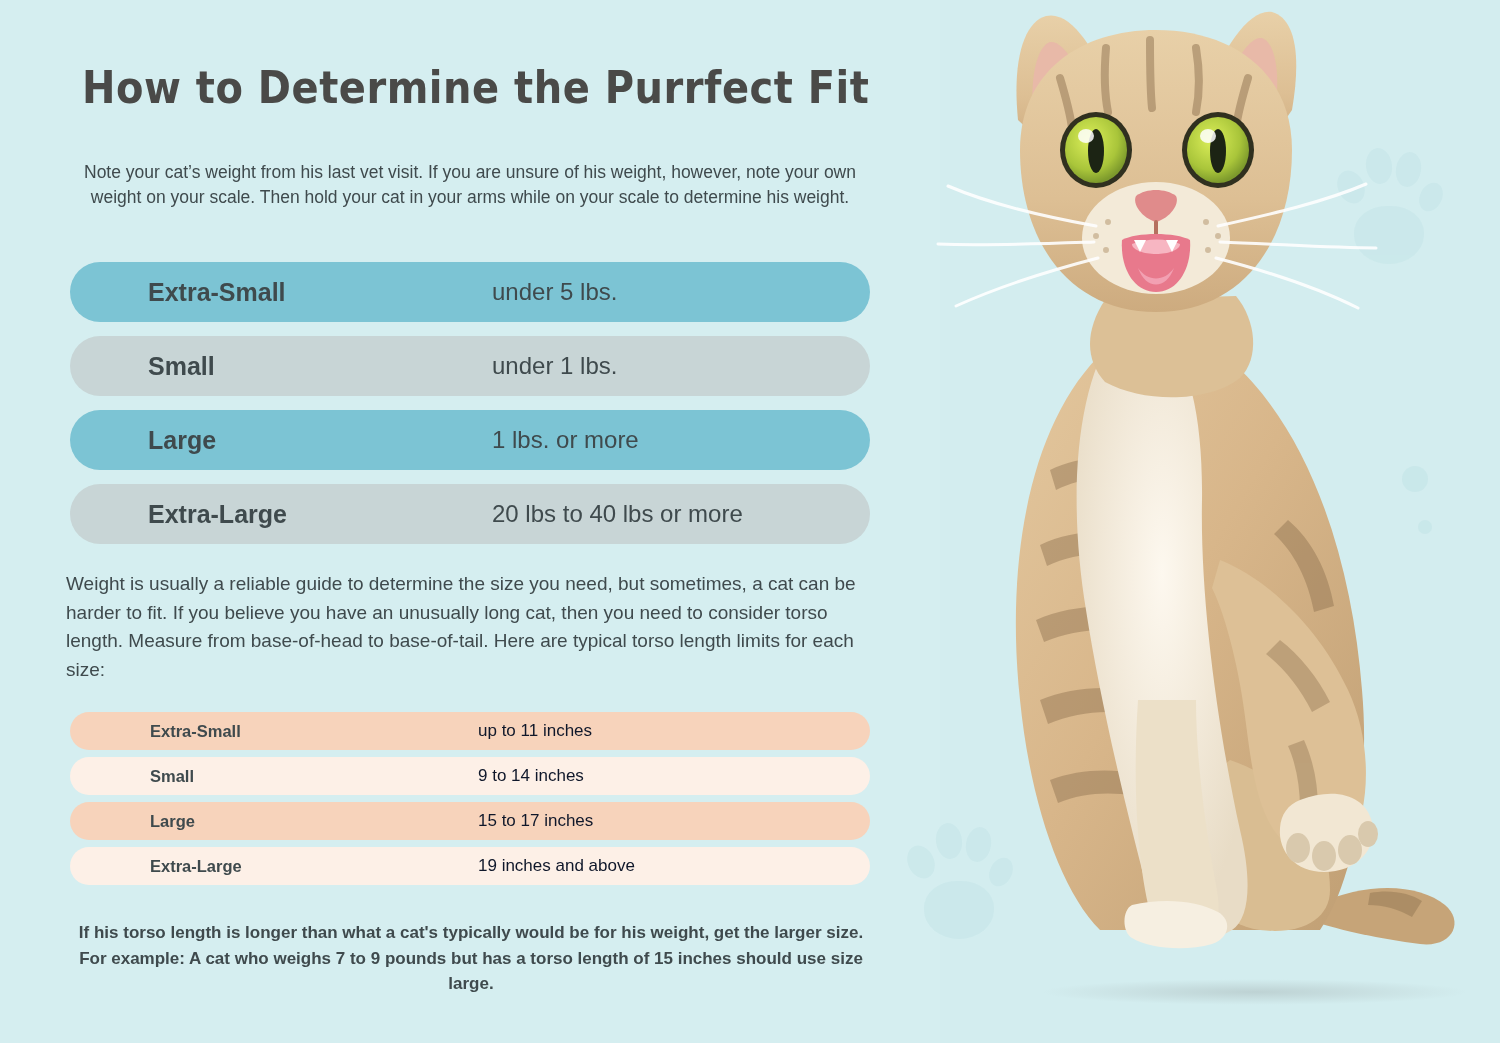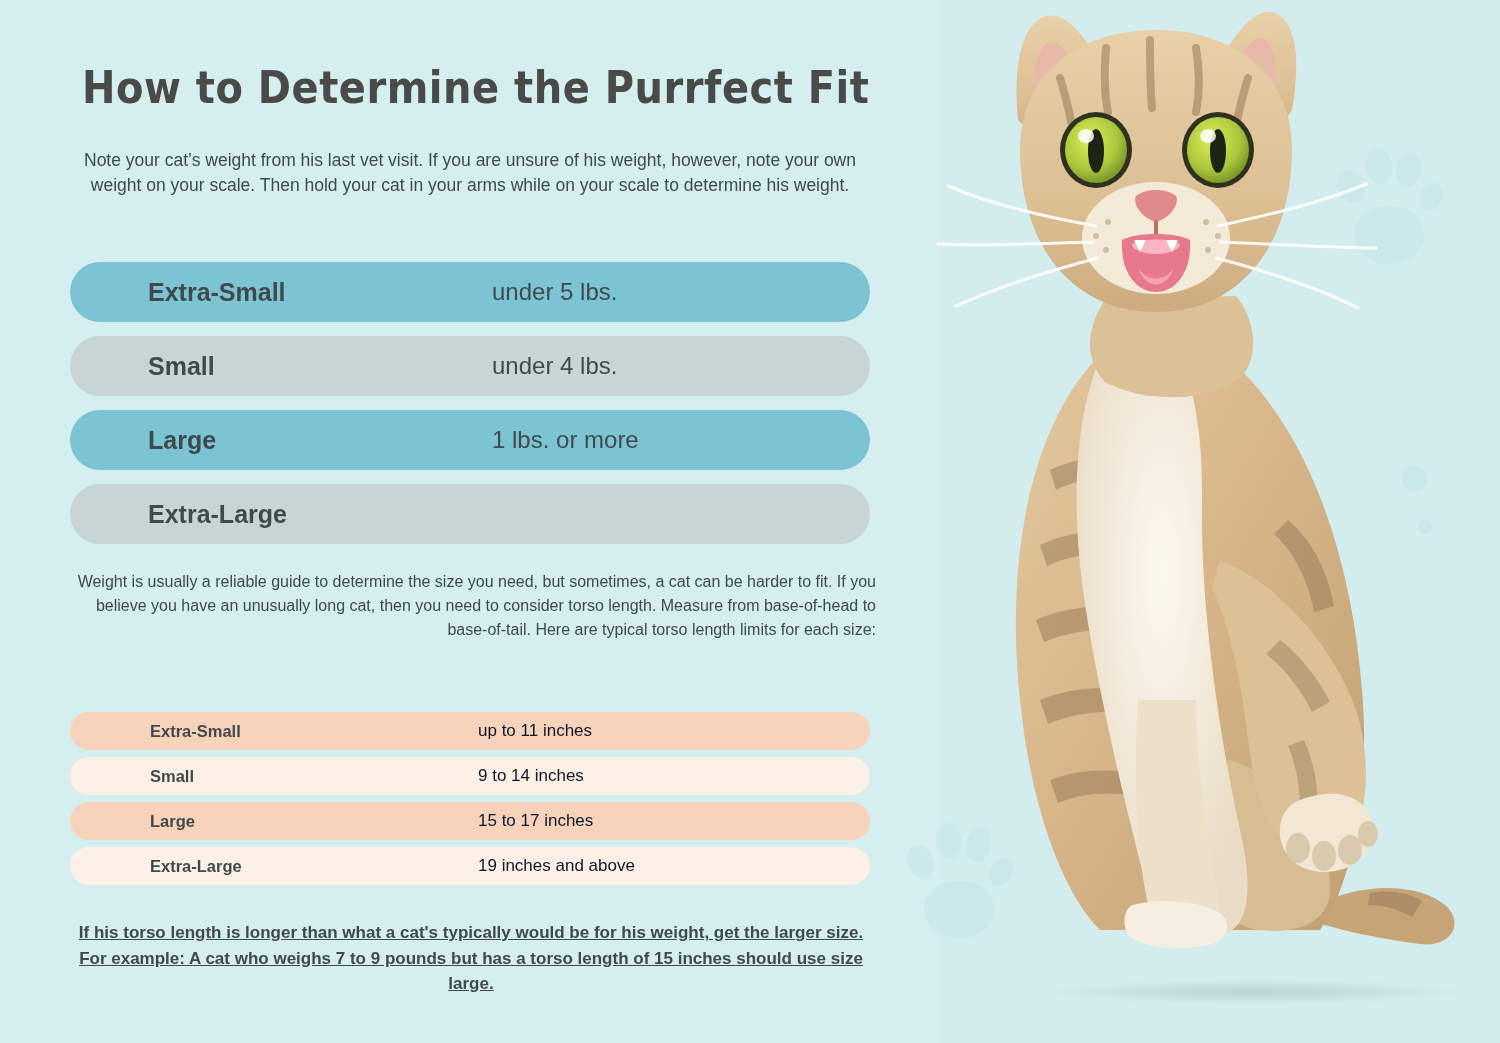--- a/index.html
+++ b/index.html
@@ -68,21 +68,21 @@
     color: #4a4a48;
     letter-spacing: 0.5px;
     font-family: "DejaVu Sans", sans-serif;
     transform: scaleY(1.12);
     transform-origin: left top;
   }
 
   .intro {
     position: absolute;
     left: 70px;
-    top: 148px;
+    top: 160px;
     width: 800px;
     text-align: center;
     font-size: 17.5px;
     line-height: 1.45;
     color: #3f4a4d;
   }
 
   .pill-table {
     position: absolute;
     left: 70px;
@@ -110,22 +110,22 @@
     font-size: 24px;
     color: #3f4a4d;
     margin-left: 14px;
   }
 
   .mid-text {
     position: absolute;
     left: 66px;
     top: 570px;
     width: 810px;
-    text-align: right;
-    font-size: 16px;
+    text-align: left;
+    font-size: 19px;
     line-height: 1.5;
     color: #3f4a4d;
   }
 
   .pill-table2 {
     position: absolute;
     left: 70px;
     top: 712px;
     width: 800px;
   }
@@ -154,21 +154,20 @@
   .footnote {
     position: absolute;
     left: 66px;
     top: 920px;
     width: 810px;
     text-align: center;
     font-size: 17px;
     font-weight: bold;
     line-height: 1.5;
     color: #3f4a4d;
-    text-decoration: underline;
   }
 
   
   .cat-wrap {
     position: absolute;
     left: 900px;
     top: 0;
     width: 600px;
     height: 1043px;
   }
@@ -220,28 +219,29 @@
 
     <div class="intro">Note your cat’s weight from his last vet visit. If you are unsure of his weight, however, note your own weight on your scale. Then hold your cat in your arms while on your scale to determine his weight.</div>
 
     <div class="pill-table">
       <div class="pill alt-a">
         <span class="label">Extra-Small</span>
         <span class="value">under 5 lbs.</span>
       </div>
       <div class="pill alt-b">
         <span class="label">Small</span>
-        <span class="value">under 4 lbs.</span>
+        <span class="value">under 1 lbs.</span>
       </div>
       <div class="pill alt-a">
         <span class="label">Large</span>
         <span class="value">1 lbs. or more</span>
       </div>
       <div class="pill alt-b">
         <span class="label">Extra-Large</span>
+        <span class="value">20 lbs to 40 lbs or more</span>
       </div>
     </div>
 
     <div class="mid-text">Weight is usually a reliable guide to determine the size you need, but sometimes, a cat can be harder to fit. If you believe you have an unusually long cat, then you need to consider torso length. Measure from base-of-head to base-of-tail. Here are typical torso length limits for each size:</div>
 
     <div class="pill-table2">
       <div class="pill2 alt-a">
         <span class="label">Extra-Small</span>
         <span class="value">up to 11 inches</span>
       </div>

